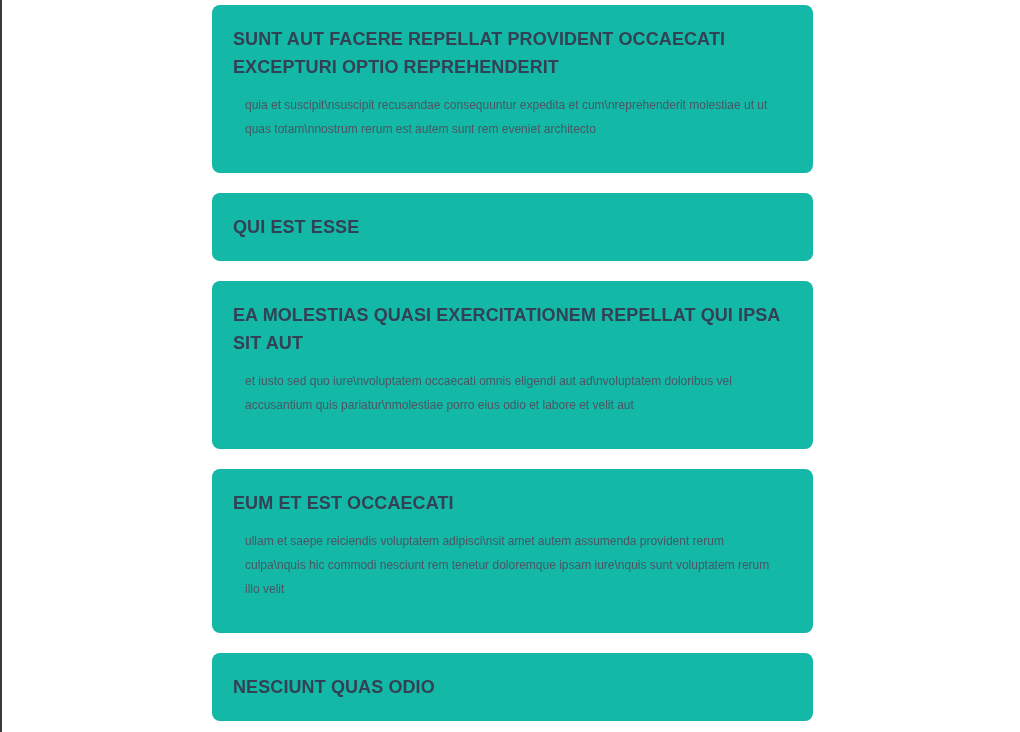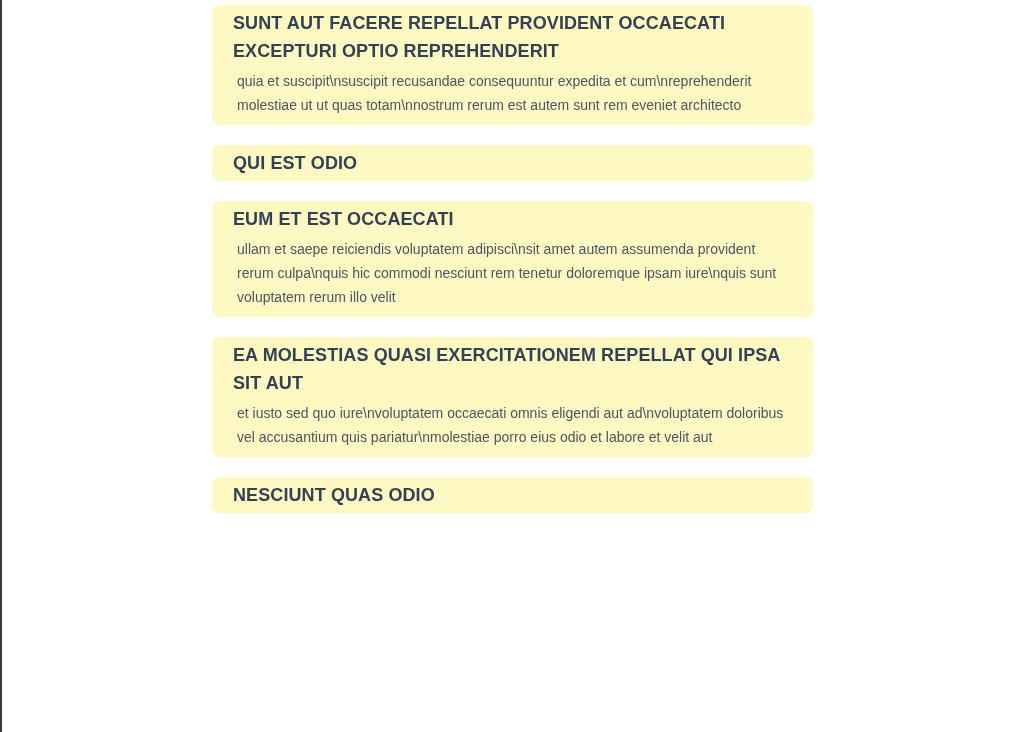--- a/index.html
+++ b/index.html
@@ -24,64 +24,64 @@
   }
   .posts-container {
     position: absolute;
     left: 212px;
     top: 5px;
     width: 601px;
   }
   .post-card {
     box-sizing: border-box;
     width: 601px;
-    background: #fef9c3;
+    background: #14b8a6;
     border-radius: 8px;
-    padding: 4px 21px;
+    padding: 20px 21px;
     margin-bottom: 20px;
   }
   .post-title {
     margin: 0;
     font-size: 18px;
     line-height: 28px;
     font-weight: 700;
     color: #334155;
     letter-spacing: 0.1px;
   }
   .post-body {
-    margin: 4px;
-    font-size: 14px;
+    margin: 12px;
+    font-size: 12px;
     line-height: 24px;
     font-weight: 400;
     color: #4b5563;
   }
 </style>
 </head>
 <body>
 
 <div class="window-left-border"></div>
 
 <main class="posts-container">
 
   <article class="post-card">
     <h2 class="post-title">SUNT AUT FACERE REPELLAT PROVIDENT OCCAECATI EXCEPTURI OPTIO REPREHENDERIT</h2>
     <p class="post-body">quia et suscipit\nsuscipit recusandae consequuntur expedita et cum\nreprehenderit molestiae ut ut quas totam\nnostrum rerum est autem sunt rem eveniet architecto</p>
   </article>
 
   <article class="post-card">
-    <h2 class="post-title">QUI EST ODIO</h2>
+    <h2 class="post-title">QUI EST ESSE</h2>
+  </article>
+
+  <article class="post-card">
+    <h2 class="post-title">EA MOLESTIAS QUASI EXERCITATIONEM REPELLAT QUI IPSA SIT AUT</h2>
+    <p class="post-body">et iusto sed quo iure\nvoluptatem occaecati omnis eligendi aut ad\nvoluptatem doloribus vel accusantium quis pariatur\nmolestiae porro eius odio et labore et velit aut</p>
   </article>
 
   <article class="post-card">
     <h2 class="post-title">EUM ET EST OCCAECATI</h2>
     <p class="post-body">ullam et saepe reiciendis voluptatem adipisci\nsit amet autem assumenda provident rerum culpa\nquis hic commodi nesciunt rem tenetur doloremque ipsam iure\nquis sunt voluptatem rerum illo velit</p>
-  </article>
-
-  <article class="post-card">
-    <h2 class="post-title">EA MOLESTIAS QUASI EXERCITATIONEM REPELLAT QUI IPSA SIT AUT</h2>
-    <p class="post-body">et iusto sed quo iure\nvoluptatem occaecati omnis eligendi aut ad\nvoluptatem doloribus vel accusantium quis pariatur\nmolestiae porro eius odio et labore et velit aut</p>
   </article>
 
   <article class="post-card">
     <h2 class="post-title">NESCIUNT QUAS ODIO</h2>
   </article>
 
 </main>
 
 </body></html>

